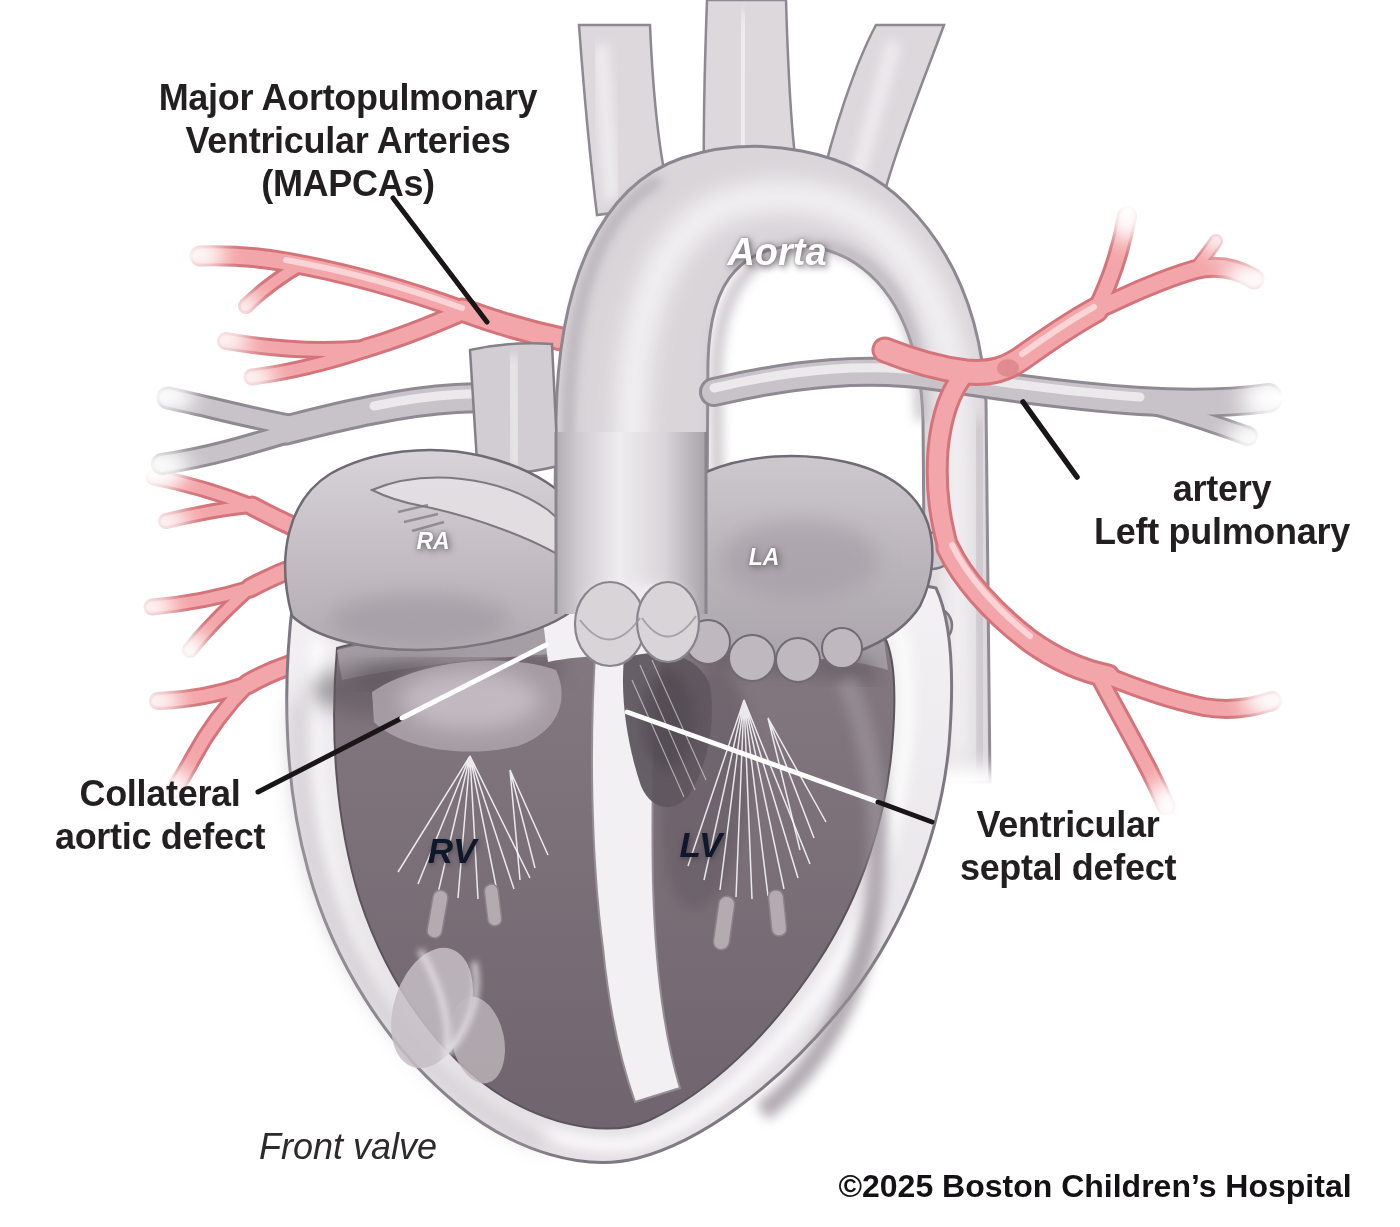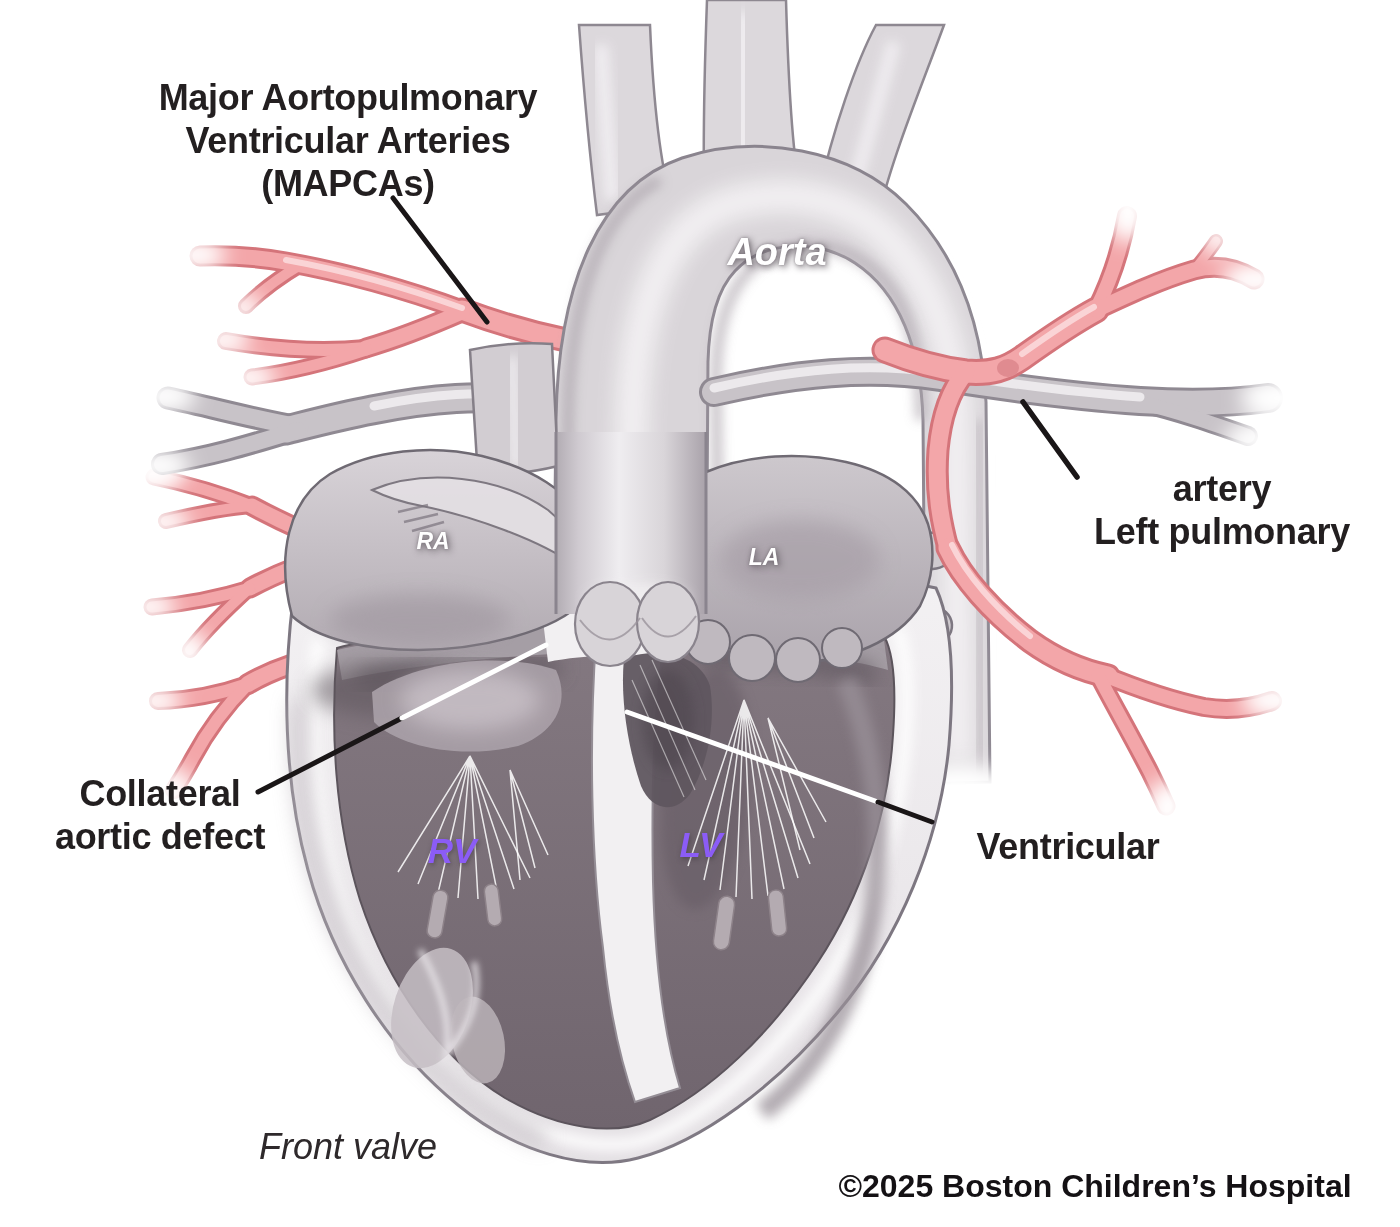--- a/index.html
+++ b/index.html
@@ -4,21 +4,21 @@
 <style>
   html,body{margin:0;padding:0;background:#fff;}
   .canvas{position:relative;width:1400px;height:1227px;background:#ffffff;overflow:hidden;
           font-family:"Liberation Sans", sans-serif;}
   .canvas svg{position:absolute;left:0;top:0;}
   .lbl{position:absolute;transform:translate(-50%,-50%);text-align:center;white-space:nowrap;}
   .lbl-black{color:#231f20;font-weight:700;font-size:36px;line-height:43px;letter-spacing:-0.3px;}
   .lbl-white{color:#ffffff;font-weight:700;font-style:italic;font-size:23px;
              text-shadow:2px 2px 7px rgba(96,89,96,.95), 0 0 3px rgba(96,89,96,.55);}
   .lbl-aorta{font-size:38px;}
-  .lbl-chamber{color:#8b5cf6;font-weight:700;font-style:italic;font-size:35px;
+  .lbl-chamber{color:#0f172a;font-weight:700;font-style:italic;font-size:35px;
              text-shadow:1px 2px 5px rgba(60,53,60,.55);}
   .lbl-caption{color:#2e292b;font-style:italic;font-weight:400;font-size:36px;}
   .lbl-copy{color:#141114;font-weight:700;font-size:32px;letter-spacing:0;}
 </style>
 </head>
 <body>
 
 <div class="canvas">
 
 <svg width="1400" height="1227" viewBox="0 0 1400 1227">
@@ -298,18 +298,19 @@
 <div class="lbl lbl-chamber" style="left:452px;top:851px;">RV</div>
 <div class="lbl lbl-chamber" style="left:701px;top:845px;">LV</div>
 
 <div class="lbl lbl-black" style="left:160px;top:815px;">
   <div>Collateral</div>
   <div>aortic defect</div>
 </div>
 
 <div class="lbl lbl-black" style="left:1068px;top:846px;text-align:center;">
   <div>Ventricular</div>
+  <div>septal defect</div>
 </div>
 
 <div class="lbl lbl-caption" style="left:348px;top:1147px;">Front valve</div>
 <div class="lbl lbl-copy" style="left:1095px;top:1186px;">©2025 Boston Children’s Hospital</div>
 
 </div>
 
 </body></html>

